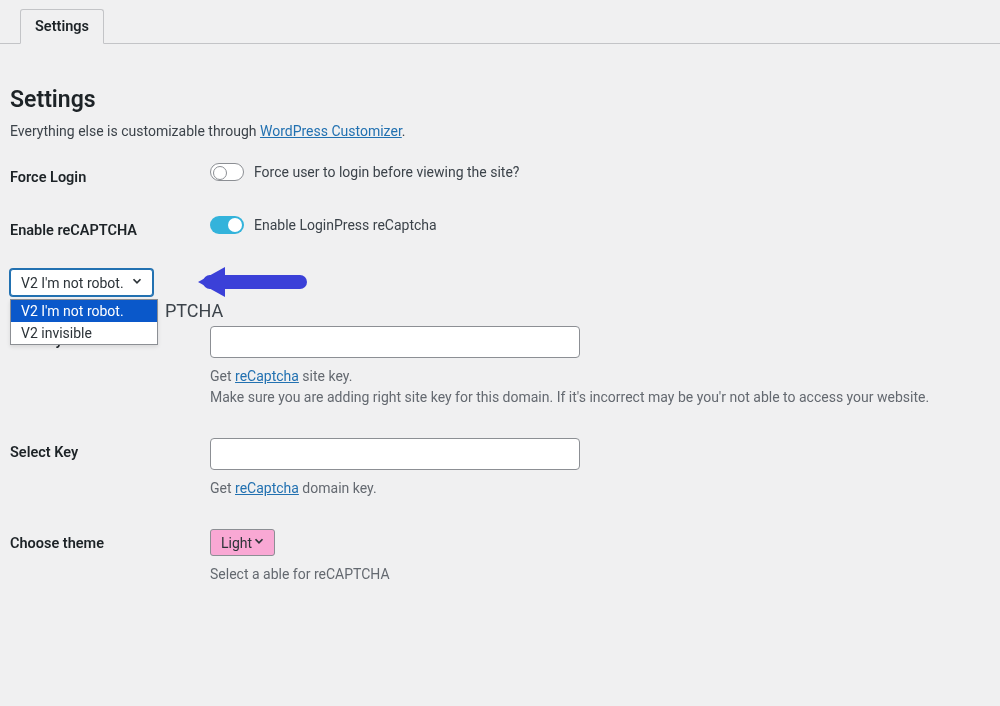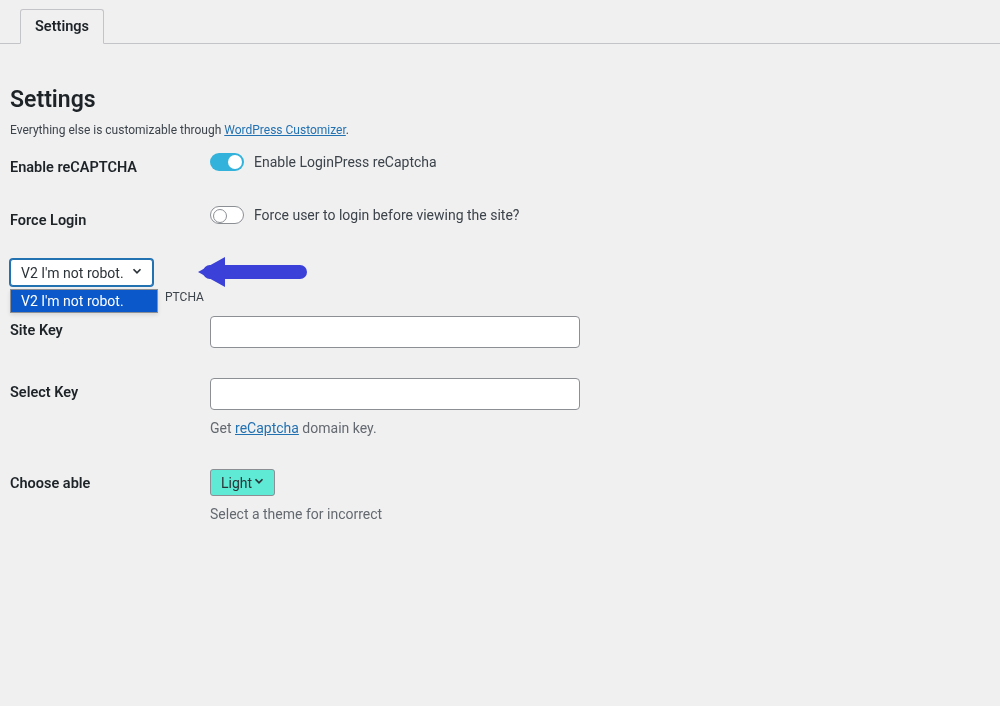--- a/index.html
+++ b/index.html
@@ -31,23 +31,23 @@
       padding: 20px 10px 20px 10px;
     }
     .page-title {
       font-size: 23px;
       font-weight: 600;
       color: #1d2327;
       margin-bottom: 10px;
       margin-top: 22px;
     }
     .subtitle {
-      font-size: 12px;
+      font-size: 14px;
       color: #3c434a;
-      margin-bottom: 16px;
+      margin-bottom: 24px;
     }
     .subtitle a {
       color: #2271b1;
       text-decoration: underline;
     }
     .form-row {
       display: flex;
       align-items: flex-start;
       margin-bottom: 30px;
     }
@@ -146,21 +146,21 @@
     .arrow-annotation {
       position: absolute;
       left: 180px;
       top: -12px;
       pointer-events: none;
     }
     .hidden-text {
       position: absolute;
       left: 155px;
       top: 31px;
-      font-size: 12px;
+      font-size: 18px;
       color: #3c434a;
       z-index: 1;
     }
     .text-input {
       width: 370px;
       height: 32px;
       border: 1px solid #8c8f94;
       border-radius: 4px;
       padding: 4px 8px;
       font-size: 14px;
@@ -172,21 +172,21 @@
       margin-top: 8px;
       line-height: 1.5;
     }
     .help-text a {
       color: #2271b1;
       text-decoration: underline;
     }
     .theme-select {
       display: inline-flex;
       align-items: center;
-      background: #5eead4;
+      background: #f9a8d4;
       border: 1px solid #8c8f94;
       border-radius: 3px;
       padding: 4px 8px 4px 10px;
       font-size: 14px;
       color: #2c3338;
       cursor: pointer;
     }
     svg.chev { width: 14px; height: 14px; }
   </style>
 </head>
@@ -196,86 +196,91 @@
   <div class="tab">Settings</div>
 </div>
 
 <div class="content">
   <h1 class="page-title">Settings</h1>
   <p class="subtitle">
     <span>Everything else is customizable through </span><a href="#">WordPress Customizer</a><span>.</span>
   </p>
 
   <div class="form-row">
+    <div class="form-label">Force Login</div>
+    <div class="form-control">
+      <div class="toggle">
+        <span class="toggle-switch off"></span>
+        <span class="toggle-label">Force user to login before viewing the site?</span>
+      </div>
+    </div>
+  </div>
+
+  <div class="form-row">
     <div class="form-label">Enable reCAPTCHA</div>
     <div class="form-control">
       <div class="toggle">
         <span class="toggle-switch on"></span>
         <span class="toggle-label">Enable LoginPress reCaptcha</span>
-      </div>
-    </div>
-  </div>
-
-  <div class="form-row">
-    <div class="form-label">Force Login</div>
-    <div class="form-control">
-      <div class="toggle">
-        <span class="toggle-switch off"></span>
-        <span class="toggle-label">Force user to login before viewing the site?</span>
       </div>
     </div>
   </div>
 
   <div class="form-row">
     <div class="form-control">
       <div class="select-box">
         <span>V2 I'm not robot.</span>
         <span class="chevron">
           <svg class="chev" viewBox="0 0 16 16">
               <path d="M4 6l4 4 4-4" stroke="#2c3338" stroke-width="2" fill="none"></path>
             </svg>
         </span>
       </div>
       <span class="hidden-text">PTCHA</span>
       <div class="dropdown">
         <div class="dropdown-option selected">V2 I'm not robot.</div>
+        <div class="dropdown-option">V2 invisible</div>
       </div>
       <div class="arrow-annotation">
         <svg width="120" height="50" viewBox="0 0 120 50">
           <path d="M 20 25 L 110 25" stroke="#3b40d8" stroke-width="14" fill="none" stroke-linecap="round"></path>
           <path d="M 8 25 L 35 10 L 35 40 Z" fill="#3b40d8"></path>
         </svg>
       </div>
     </div>
   </div>
 
   <div class="form-row" style="margin-top:24px">
     <div class="form-label">Site Key</div>
     <div class="form-control">
       <input type="text" class="text-input" style="">
+      <div class="help-text">
+        <span>Get </span><a href="#">reCaptcha</a><span> site key.</span><br>
+        <span>Make sure you are adding right site key for this domain. If it's incorrect may be you'r not able to access your website.</span>
+      </div>
     </div>
   </div>
 
   <div class="form-row">
     <div class="form-label">Select Key</div>
     <div class="form-control">
       <input type="text" class="text-input" style="">
       <div class="help-text">
         <span>Get </span><a href="#">reCaptcha</a><span> domain key.</span><br>
       </div>
     </div>
   </div>
 
   <div class="form-row">
-    <div class="form-label">Choose able</div>
+    <div class="form-label">Choose theme</div>
     <div class="form-control">
       <div class="theme-select">
         <span>Light</span>
         <span class="chevron">
           <svg class="chev" viewBox="0 0 16 16">
               <path d="M4 6l4 4 4-4" stroke="#2c3338" stroke-width="2" fill="none"></path>
             </svg>
         </span>
       </div>
-      <div class="help-text">Select a theme for incorrect</div>
+      <div class="help-text">Select a able for reCAPTCHA</div>
     </div>
   </div>
 </div>
 
 </body></html>

